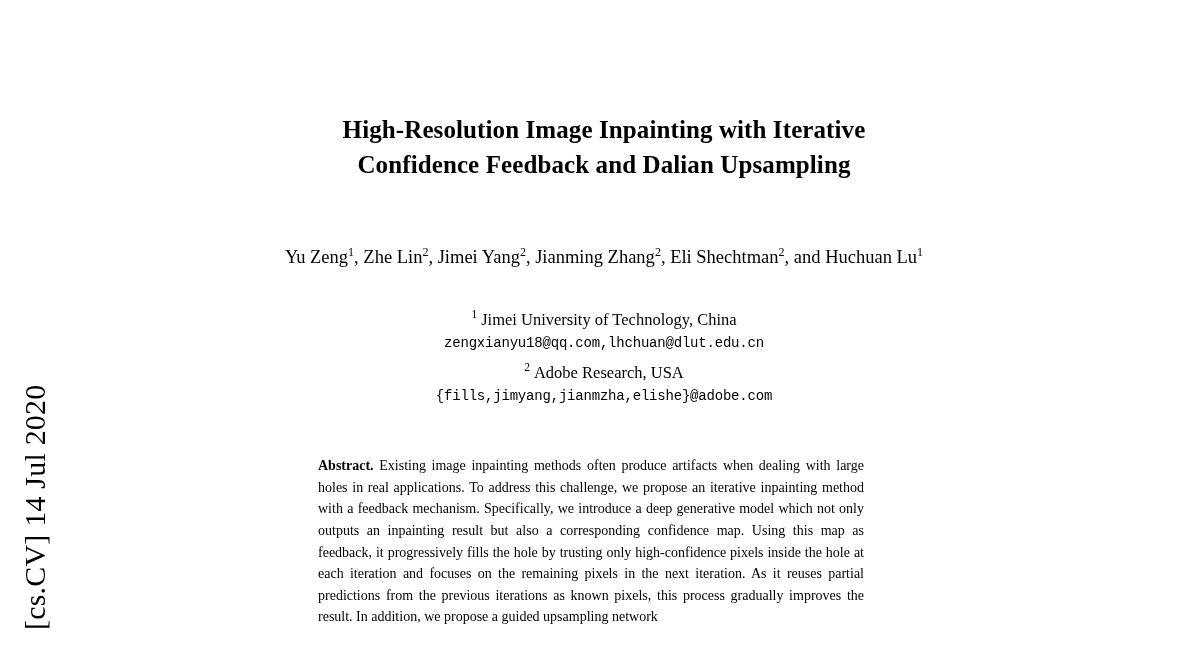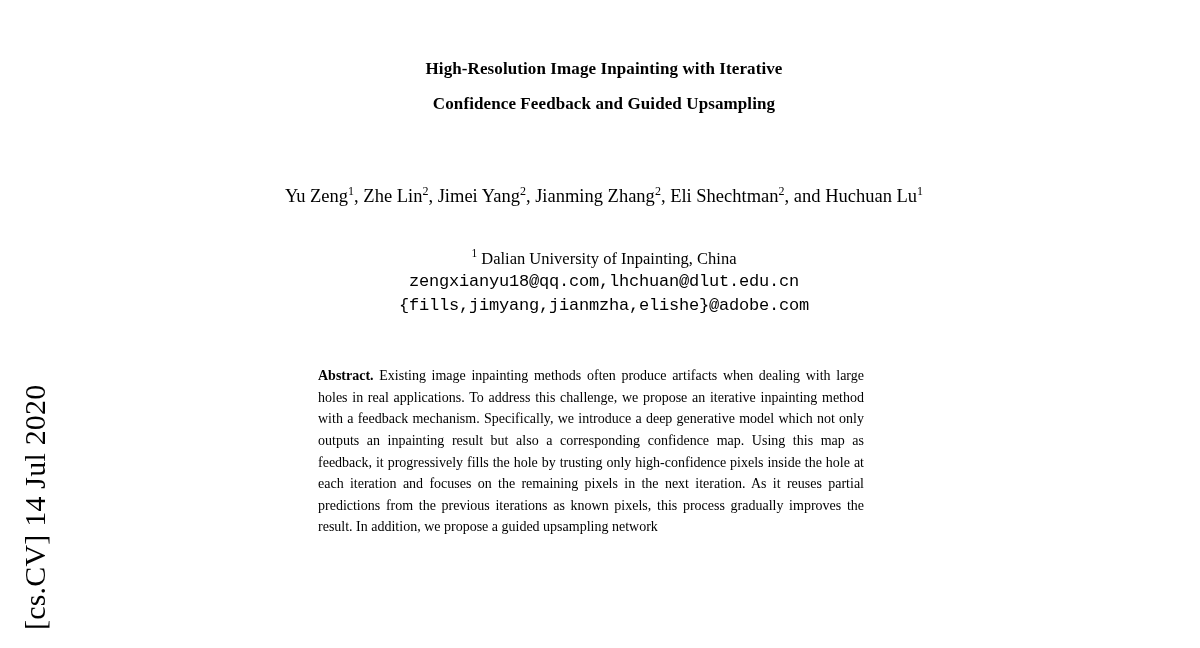--- a/index.html
+++ b/index.html
@@ -42,24 +42,24 @@
 
   .page {
     position: absolute;
     left: 248px;
     top: 0;
     width: 712px;
     height: 648px;
   }
 
   .title {
-    margin-top: 51px;
+    margin-top: 112px;
     text-align: center;
     font-weight: bold;
-    font-size: 17px;
+    font-size: 25px;
     line-height: 35px;
     letter-spacing: 0.1px;
   }
   .title .l2 { display: block; }
 
   .authors {
     margin-top: 57px;
     text-align: center;
     font-size: 18.5px;
     line-height: 27px;
@@ -72,21 +72,21 @@
     font-size: 16.5px;
     line-height: 22.5px;
   }
   .affiliations .sup-marker {
     font-size: 11.5px;
     vertical-align: super;
     margin-right: 4px;
   }
   .mono {
     font-family: "Liberation Mono", monospace;
-    font-size: 17px;
+    font-size: 14px;
     letter-spacing: -0.2px;
   }
   .aff-line { margin-bottom: 1px; }
 
   .abstract {
     margin-top: 48px;
     margin-left: 70px;
     margin-right: 96px;
     font-size: 14px;
     line-height: 21.6px;
@@ -100,37 +100,40 @@
 <body>
 
 <div class="arxiv-stamp">
   <span>[cs.CV]  14 Jul 2020</span>
 </div>
 
 <div class="page">
 
   <div class="title">
     <span>High-Resolution Image Inpainting with Iterative</span>
-    <span class="l2">Confidence Feedback and Guided Upsampling</span>
+    <span class="l2">Confidence Feedback and Dalian Upsampling</span>
   </div>
 
   <div class="authors">
     <span>Yu Zeng</span><sup>1</sup><span>, </span>
     <span>Zhe Lin</span><sup>2</sup><span>, </span>
     <span>Jimei Yang</span><sup>2</sup><span>, </span>
     <span>Jianming Zhang</span><sup>2</sup><span>, </span>
     <span>Eli Shechtman</span><sup>2</sup><span>, and</span>
     <span>Huchuan Lu</span><sup>1</sup>
   </div>
 
   <div class="affiliations">
     <div class="aff-line">
-      <span class="sup-marker">1</span><span>Dalian University of Inpainting, China</span>
+      <span class="sup-marker">1</span><span>Jimei University of Technology, China</span>
     </div>
     <div class="aff-line mono">zengxianyu18@qq.com,lhchuan@dlut.edu.cn</div>
+    <div class="aff-line">
+      <span class="sup-marker">2</span><span>Adobe Research, USA</span>
+    </div>
     <div class="aff-line mono">{fills,jimyang,jianmzha,elishe}@adobe.com</div>
   </div>
 
   <div class="abstract">
     <b>Abstract.</b>
     <span>Existing image inpainting methods often produce artifacts when dealing with large holes in real applications. To address this challenge, we propose an iterative inpainting method with a feedback mechanism. Specifically, we introduce a deep generative model which not only outputs an inpainting result but also a corresponding confidence map. Using this map as feedback, it progressively fills the hole by trusting only high-confidence pixels inside the hole at each iteration and focuses on the remaining pixels in the next iteration. As it reuses partial predictions from the previous iterations as known pixels, this process gradually improves the result. In addition, we propose a guided upsampling network</span>
   </div>
 
 </div>
 

